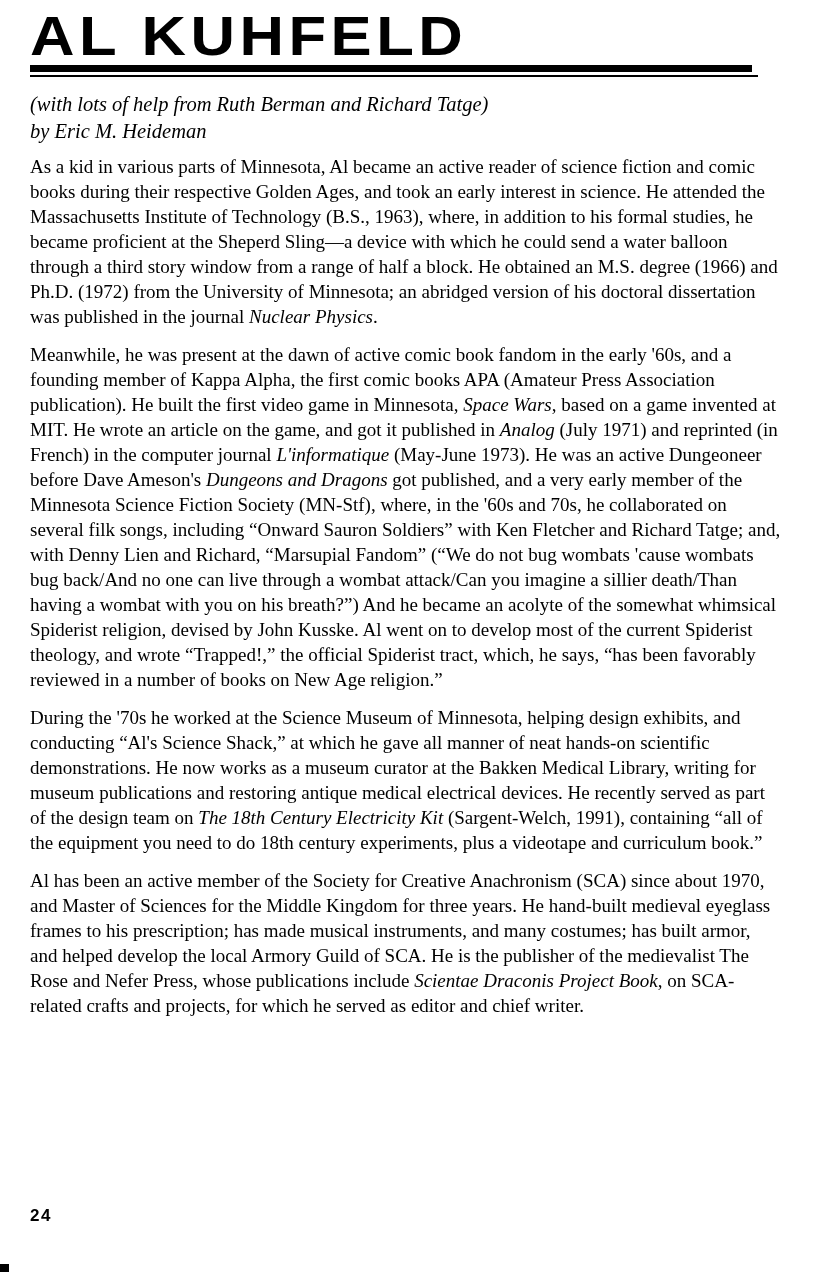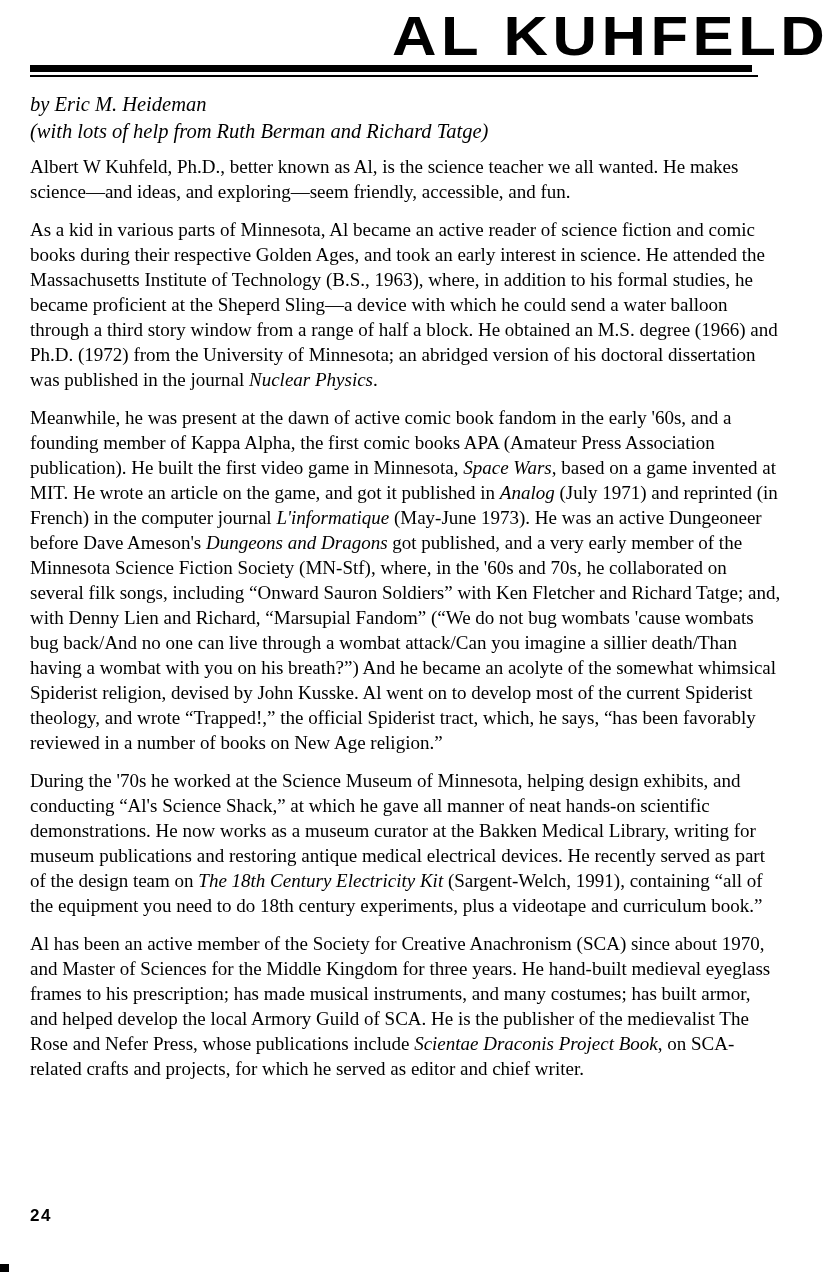--- a/index.html
+++ b/index.html
@@ -21,21 +21,20 @@
   }
   .title {
     margin: 0;
     height: 50px;
     font-family: "Liberation Sans", sans-serif;
     font-weight: 700;
     font-size: 55px;
     line-height: 48px;
     letter-spacing: 4px;
     white-space: nowrap;
-    text-align: right;
   }
   .title .stretch {
     display: inline-block;
     transform: scaleX(1.12);
     transform-origin: left center;
   }
   .rule-thick {
     margin-top: 3px;
     width: 722px;
     height: 7px;
@@ -85,26 +84,25 @@
 
 <div class="page">
   <div class="content">
 
     <h1 class="title"><span class="stretch">AL KUHFELD</span></h1>
 
     <div class="rule-thick"></div>
     <div class="rule-thin"></div>
 
     <div class="byline">
+      <div>(with lots of help from Ruth Berman and Richard Tatge)</div>
       <div>by Eric M. Heideman</div>
-      <div>(with lots of help from Ruth Berman and Richard Tatge)</div>
     </div>
 
     <div class="article-body">
-        <p class="para"><span>Albert W Kuhfeld, Ph.D., better known as Al, is the science teacher we all wanted. He makes science—and ideas, and exploring—seem friendly, accessible, and fun.</span></p>
         <p class="para"><span>As a kid in various parts of Minnesota, Al became an active reader of science fiction and comic books during their respective Golden Ages, and took an early interest in science. He attended the Massachusetts Institute of Technology (B.S., 1963), where, in addition to his formal studies, he became proficient at the Sheperd Sling—a device with which he could send a water balloon through a third story window from a range of half a block. He obtained an M.S. degree (1966) and Ph.D. (1972) from the University of Minnesota; an abridged version of his doctoral dissertation was published in the journal </span><span class="it">Nuclear Physics</span><span>.</span></p>
         <p class="para"><span>Meanwhile, he was present at the dawn of active comic book fandom in the early '60s, and a founding member of Kappa Alpha, the first comic books APA (Amateur Press Association publication). He built the first video game in Minnesota, </span><span class="it">Space Wars</span><span>, based on a game invented at MIT. He wrote an article on the game, and got it published in </span><span class="it">Analog</span><span> (July 1971) and reprinted (in French) in the computer journal </span><span class="it">L'informatique</span><span> (May-June 1973). He was an active Dungeoneer before Dave Ameson's </span><span class="it">Dungeons and Dragons</span><span> got published, and a very early member of the Minnesota Science Fiction Society (MN-Stf), where, in the '60s and 70s, he collaborated on several filk songs, including “Onward Sauron Soldiers” with Ken Fletcher and Richard Tatge; and, with Denny Lien and Richard, “Marsupial Fandom” (“We do not bug wombats 'cause wombats bug back/And no one can live through a wombat attack/Can you imagine a sillier death/Than having a wombat with you on his breath?”) And he became an acolyte of the somewhat whimsical Spiderist religion, devised by John Kusske. Al went on to develop most of the current Spiderist theology, and wrote “Trapped!,” the official Spiderist tract, which, he says, “has been favorably reviewed in a number of books on New Age religion.”</span></p>
         <p class="para"><span>During the '70s he worked at the Science Museum of Minnesota, helping design exhibits, and conducting “Al's Science Shack,” at which he gave all manner of neat hands-on scientific demonstrations. He now works as a museum curator at the Bakken Medical Library, writing for museum publications and restoring antique medical electrical devices. He recently served as part of the design team on </span><span class="it">The 18th Century Electricity Kit</span><span> (Sargent-Welch, 1991), containing “all of the equipment you need to do 18th century experiments, plus a videotape and curriculum book.”</span></p>
         <p class="para"><span>Al has been an active member of the Society for Creative Anachronism (SCA) since about 1970, and Master of Sciences for the Middle Kingdom for three years. He hand-built medieval eyeglass frames to his prescription; has made musical instruments, and many costumes; has built armor, and helped develop the local Armory Guild of SCA. He is the publisher of the medievalist The Rose and Nefer Press, whose publications include </span><span class="it">Scientae Draconis Project Book</span><span>, on SCA-related crafts and projects, for which he served as editor and chief writer.</span></p>
       </div>
 
   </div>
 
   <div class="page-number">24</div>
   <div class="corner-mark"></div>

